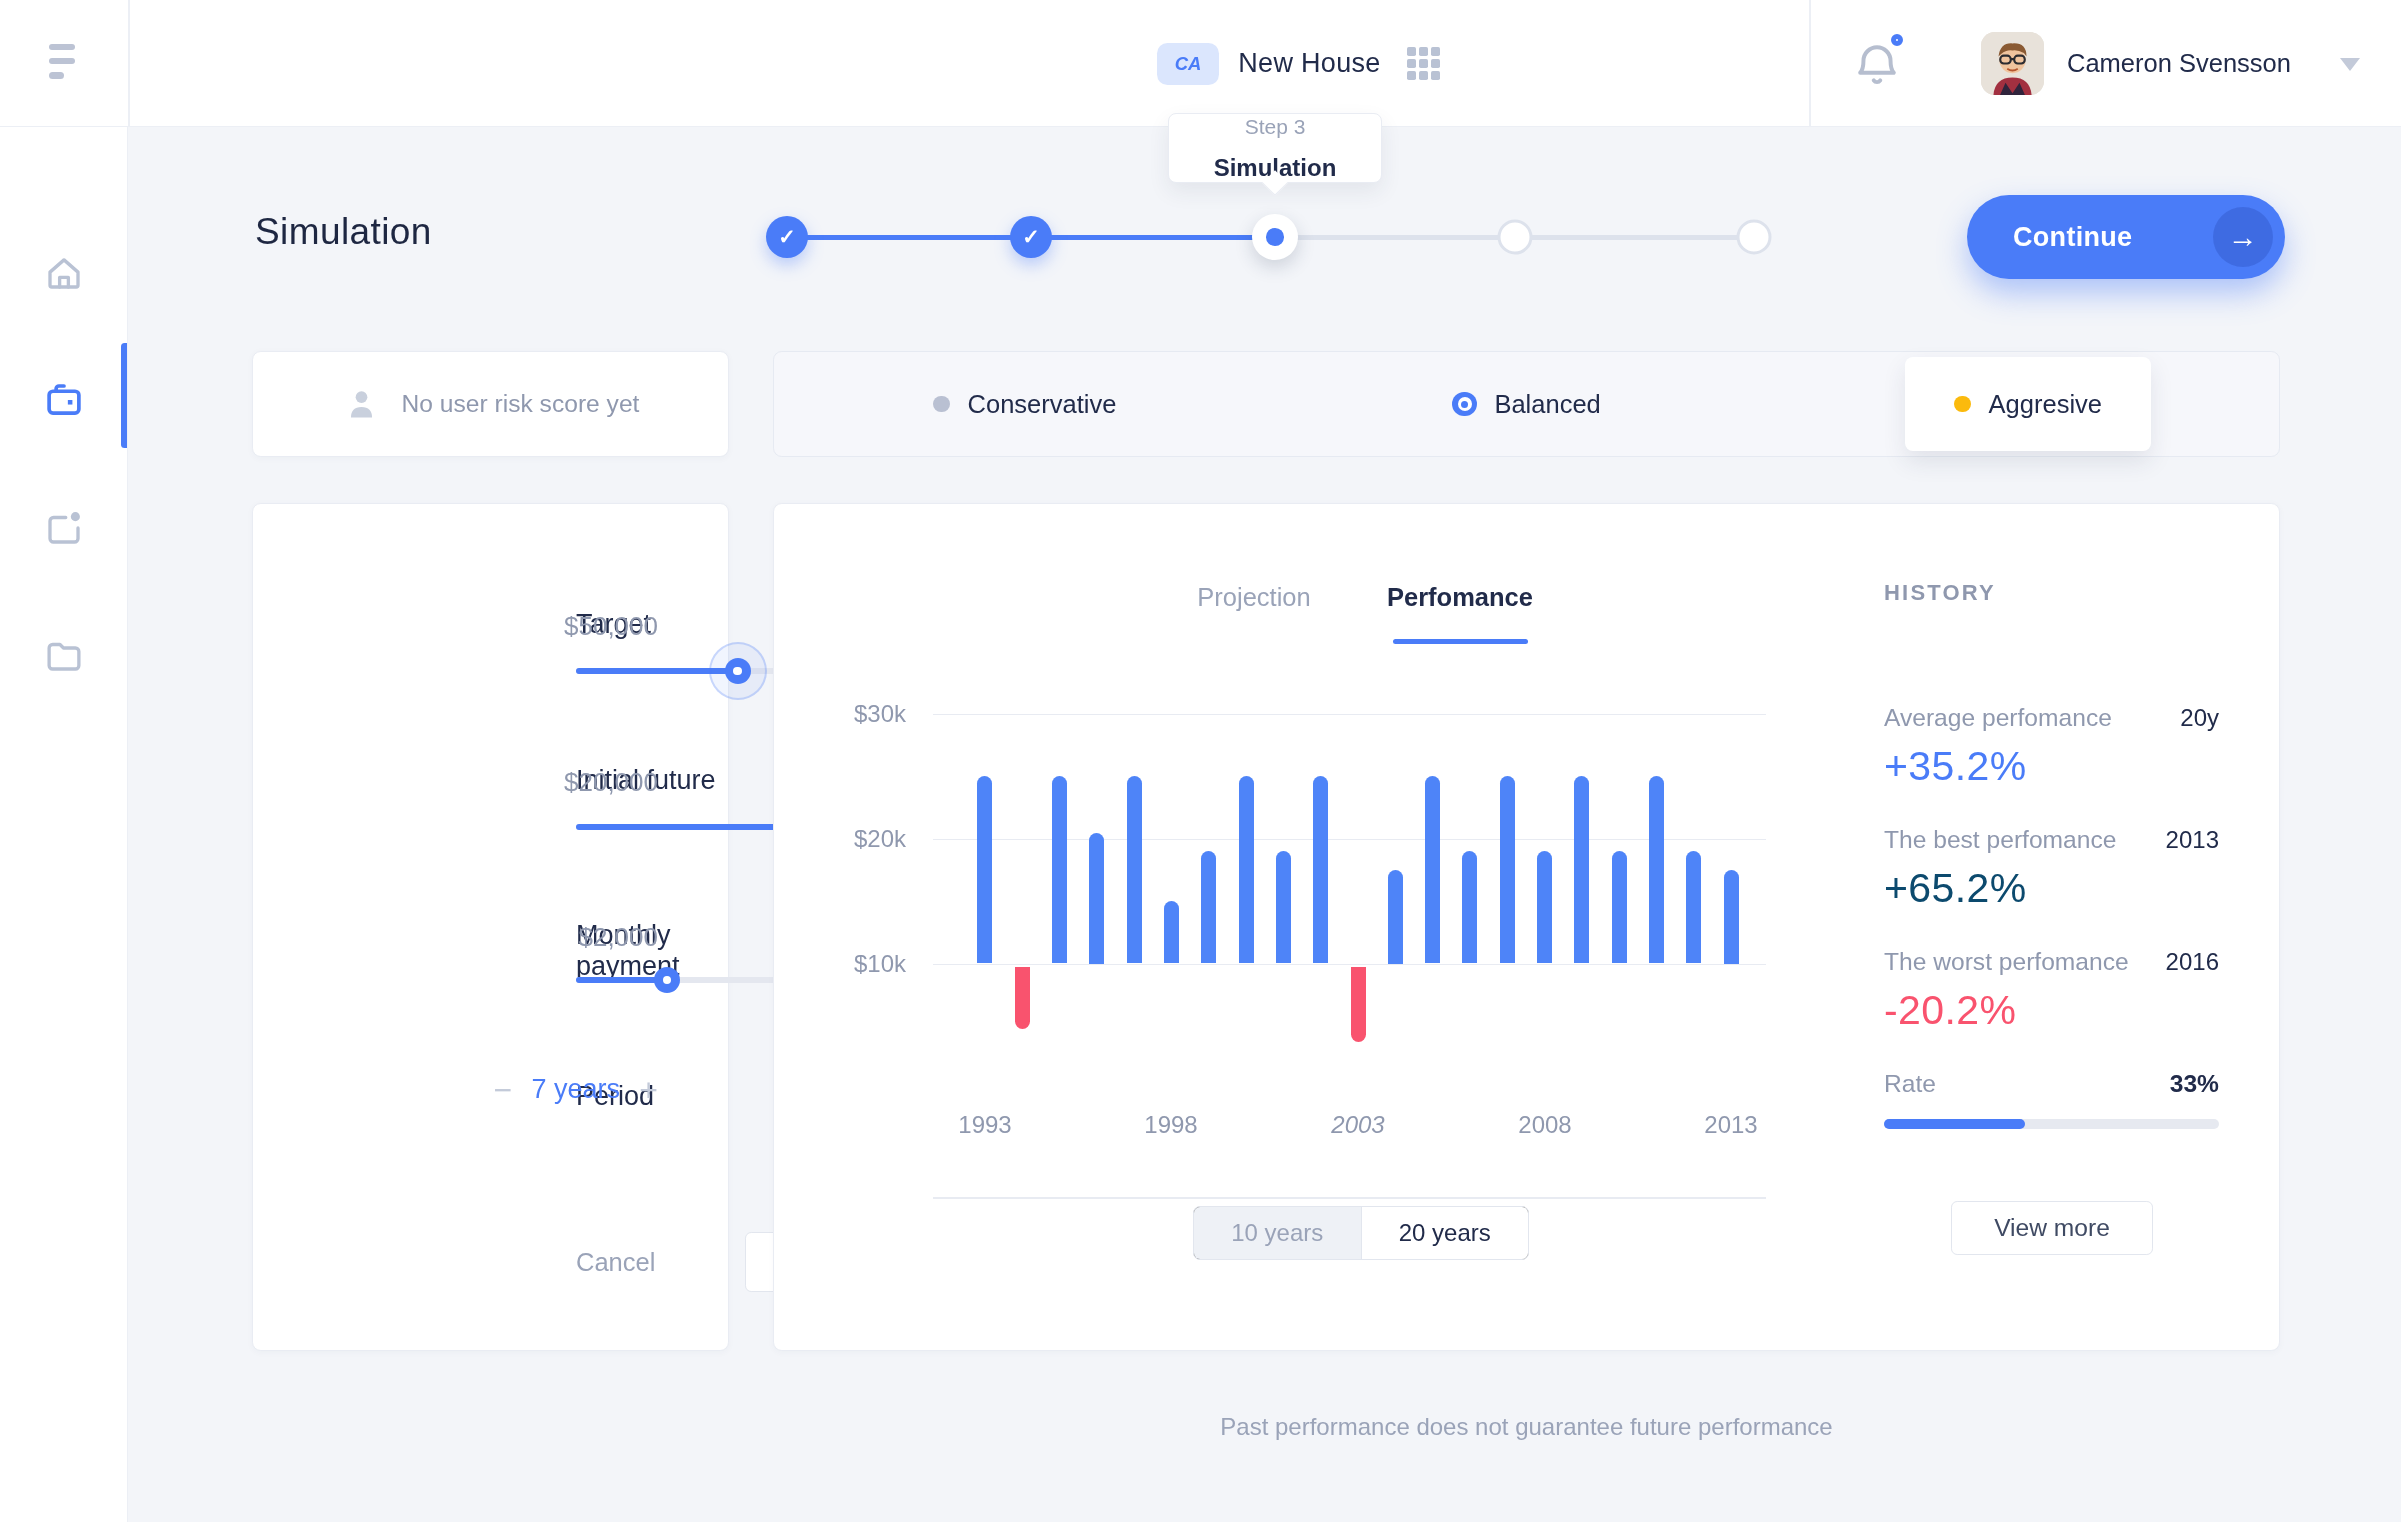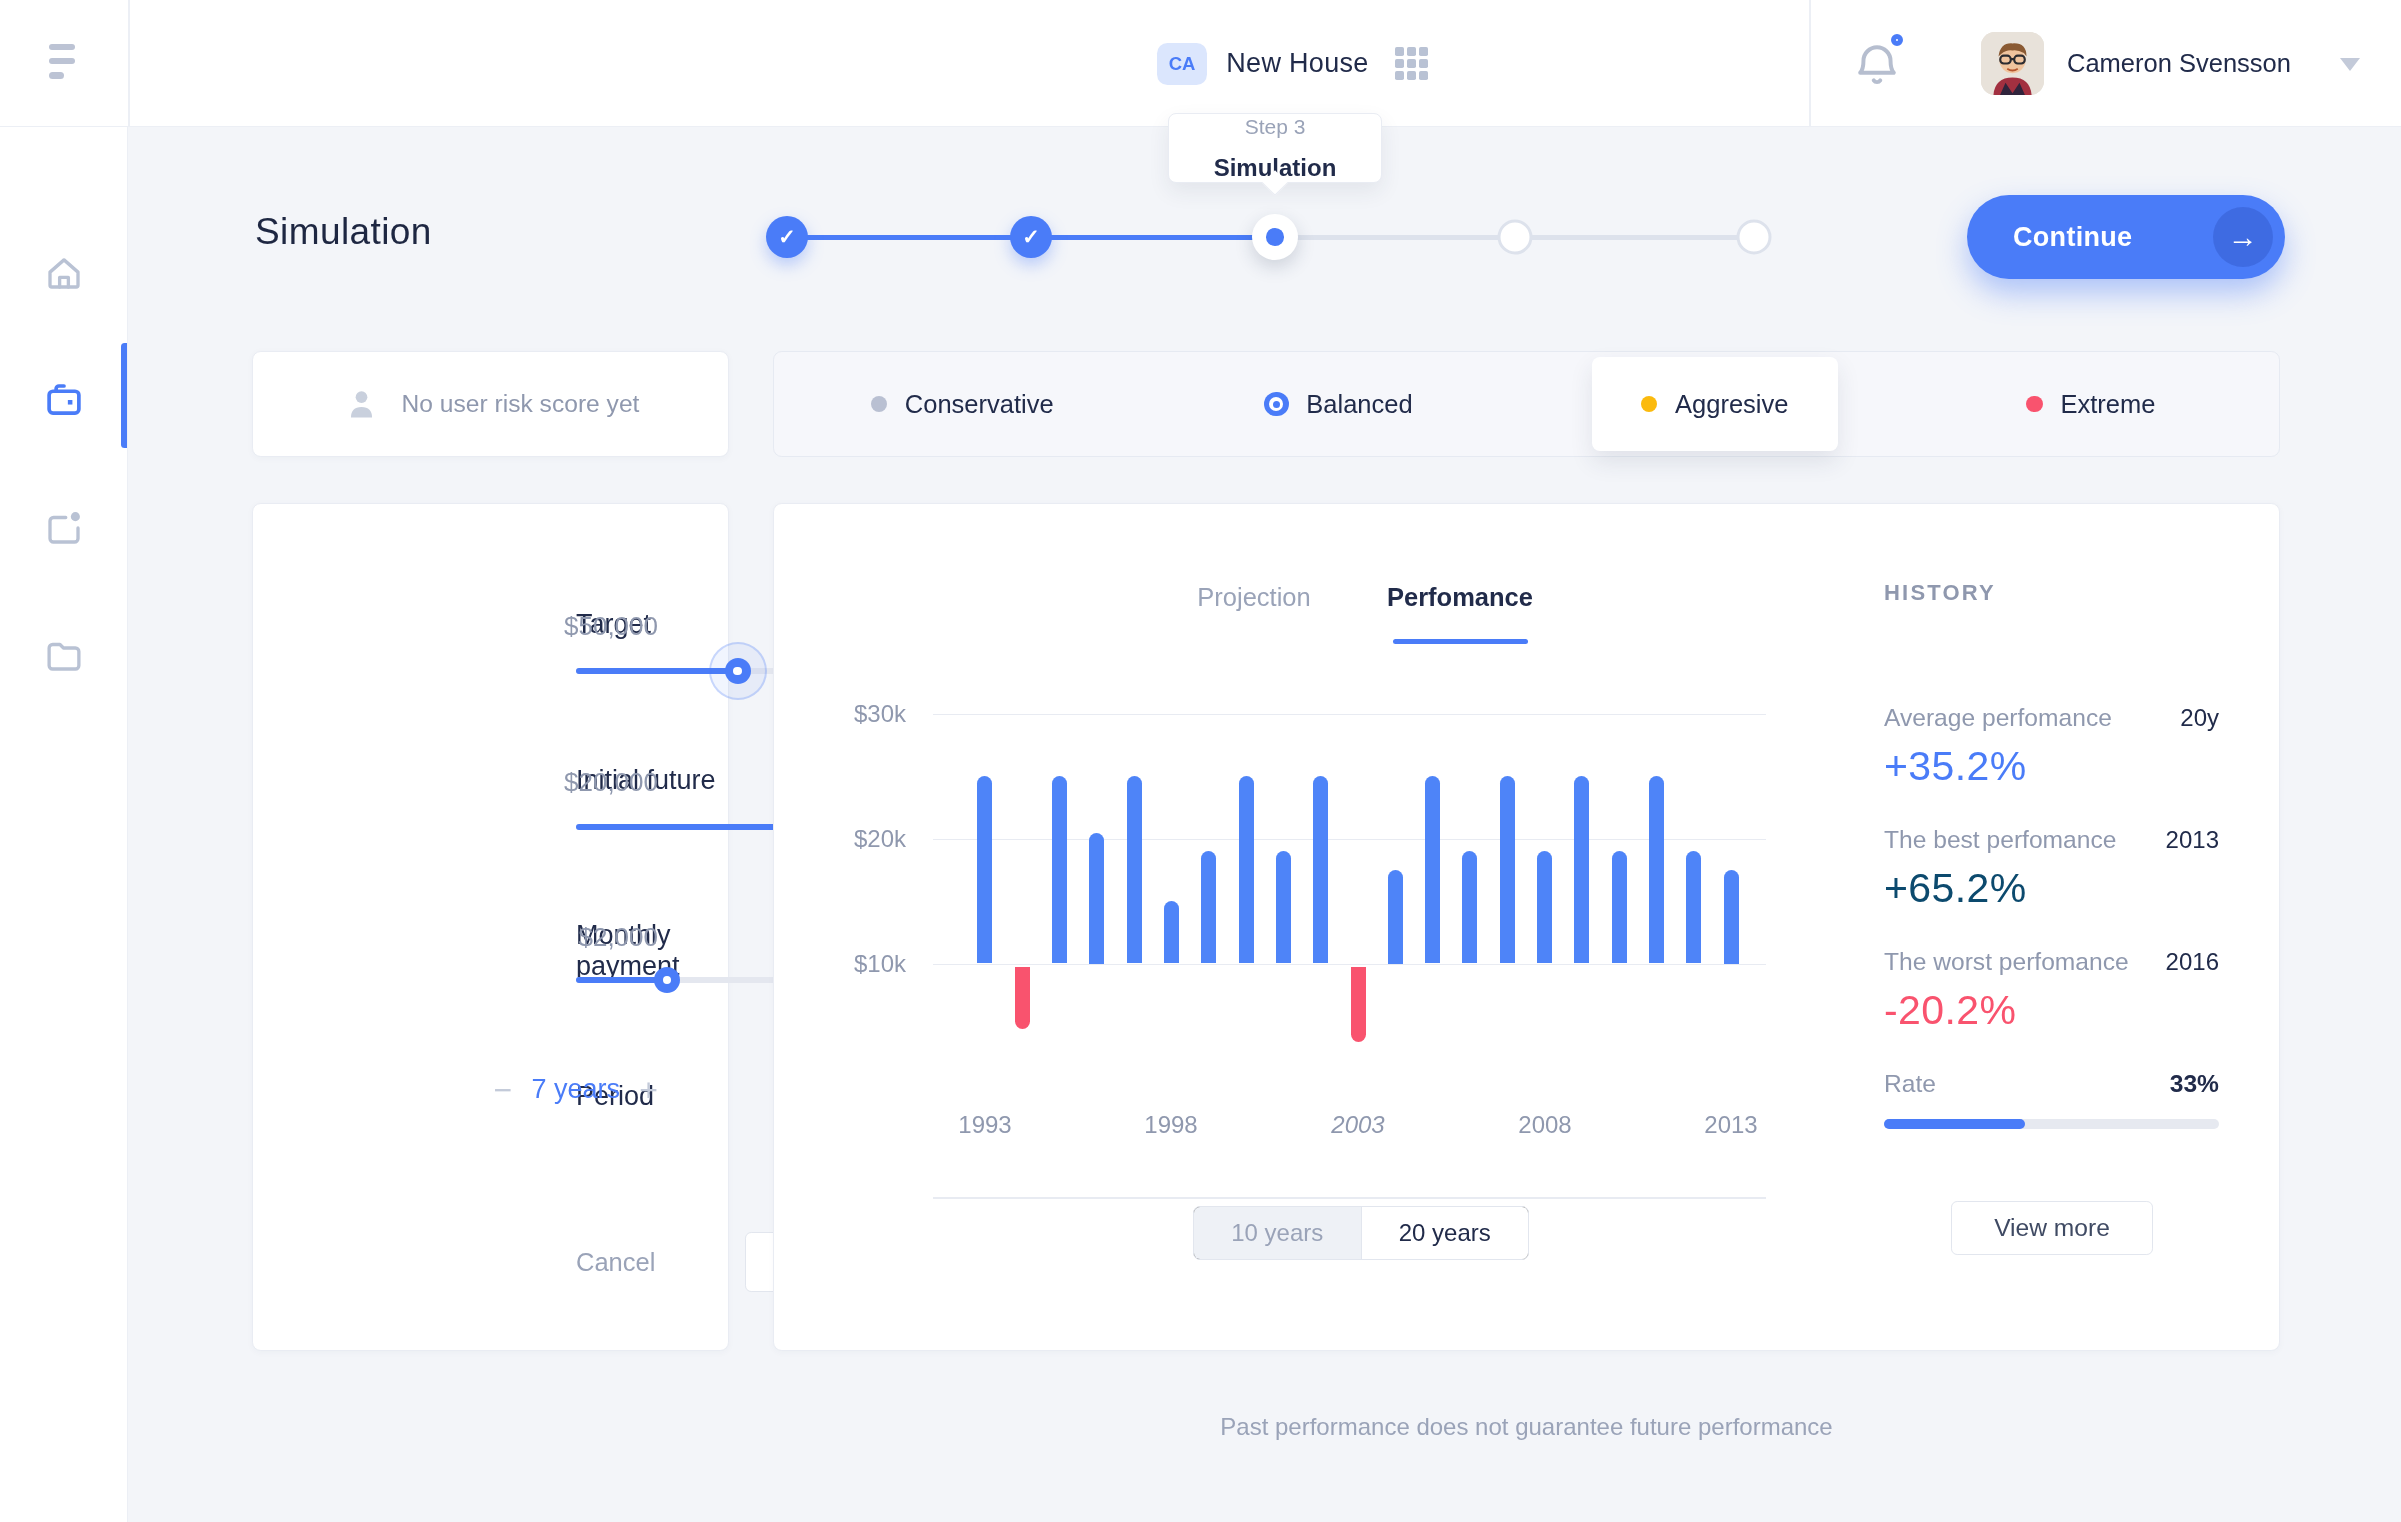--- a/index.html
+++ b/index.html
@@ -10,21 +10,21 @@
   
   .header { position:absolute; left:0; top:0; width:2401px; height:127px; background:#ffffff; border-bottom:1.8px solid #eceff5; z-index:5; }
   .hamburger { position:absolute; left:49px; top:44px; width:35px; height:39px; cursor:pointer; }
   .hamburger i { display:block; height:6.2px; border-radius:3.5px; background:#bcc3d4; margin-bottom:8px; }
   .hamburger i:nth-child(1){ width:26px; }
   .hamburger i:nth-child(2){ width:26px; }
   .hamburger i:nth-child(3){ width:15px; }
   .sidebar-header-divider { position:absolute; left:128px; top:0; width:1.8px; height:127px; background:#eceff5; }
 
   .project { position:absolute; left:1157px; top:0; height:127px; display:flex; align-items:center; gap:19.3px; }
-  .project-badge { width:50px; height:42px; border-radius:10.5px; background:#dbe6fd; color:#4a7cf8; font-size:18.5px; font-weight:700; display:flex; align-items:center; justify-content:center; }
+  .project-badge { width:62px; height:42px; border-radius:10.5px; background:#dbe6fd; color:#4a7cf8; font-size:18.5px; font-weight:700; display:flex; align-items:center; justify-content:center;font-style:italic; }
   .project-name { font-size:27px; font-weight:500; color:#212b4a; letter-spacing:0.3px; }
   .grid-icon { display:grid; grid-template-columns:repeat(3,8.8px); grid-template-rows:repeat(3,8.8px); gap:3.5px; margin-left:7px; cursor:pointer; }
   .grid-icon b { background:#b9c2d4; border-radius:1.8px; }
 
   .header-right-divider { position:absolute; left:1809px; top:0; width:1.8px; height:127px; background:#eceff5; }
   .bell-wrap { position:absolute; left:1849px; top:37px; width:56px; height:56px; cursor:pointer; }
   .bell-badge { position:absolute; right:1.8px; top:-3.5px; width:12.3px; height:12.3px; border-radius:50%; background:#ffffff; border:5.3px solid #4a7cf8; }
   .avatar { position:absolute; left:1981px; top:32px; width:63px; height:63px; border-radius:14px; overflow:hidden; cursor:pointer; background:#e7e1da; }
   .user-name { position:absolute; left:2067px; top:0; height:127px; display:flex; align-items:center; font-size:25.5px; font-weight:500; color:#212b4a; cursor:pointer; }
   .caret-down { position:absolute; left:2340px; top:58px; width:0; height:0; border-left:10.5px solid transparent; border-right:10.5px solid transparent; border-top:13px solid #c3cad9; cursor:pointer; }
@@ -262,26 +262,20 @@
               <b style="background:#4a7cf8"></b>
             </span>
           </div>
           <span class="risk-label">Balanced</span>
         </div>
       </div>
       <div class="risk-option highlighted">
         <div class="opt-inner">
           <div class="risk-dot" style="background: rgb(251, 186, 13);"></div>
           <span class="risk-label">Aggresive</span>
-        </div>
-      </div>
-      <div class="risk-option">
-        <div class="opt-inner">
-          <div class="risk-dot" style="background: rgb(249, 83, 110);"></div>
-          <span class="risk-label">Extreme</span>
         </div>
       </div>
     </div>
 
   <div class="card controls-card">
 
     <div class="ctl-row-label" style="top:105px;">Target</div>
     <div class="ctl-row-value" style="top:107px;">$50,000</div>
     <div class="slider" style="top:164px;">
         <div class="fill" style="width: 48%;"></div>

